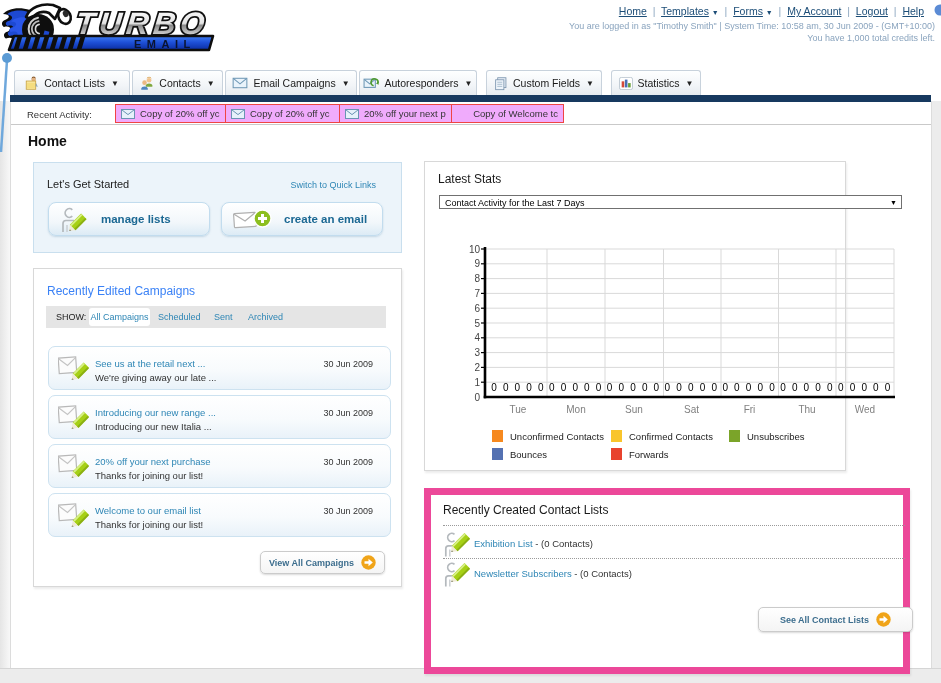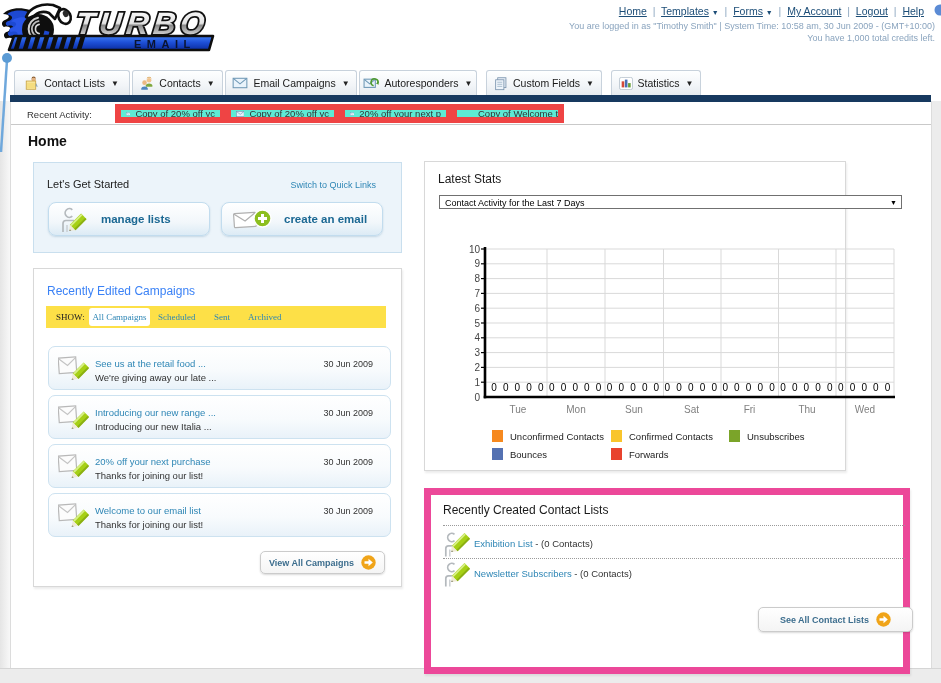--- a/index.html
+++ b/index.html
@@ -12,29 +12,29 @@
 #toplinks { top:5px; right:17px; font-size:10.5px; color:#8fa8c0; }
 #toplinks a { color:#1c4d77; text-decoration:underline; }
 #toplinks .arr { color:#1c4d77; font-size:7px; }
 #logininfo { top:20px; right:6px; text-align:right; font-size:9px; color:#8aa4be; line-height:12.3px; }
 .tab { position:absolute; top:70px; height:25px; white-space:nowrap; background:linear-gradient(#feffff,#f2f5f8 60%,#e6ebf0); border:1px solid #c8d2dc; border-bottom:none; border-radius:3px 3px 0 0; font-size:10.5px; color:#1a1a1a; display:flex; align-items:center; justify-content:center; gap:5px; }
 .tab .dn { font-size:8px; color:#222; margin-left:1px;}
 .tab svg { display:block; }
 #navybar { left:10px; top:95px; width:921px; height:6.5px; background:#17395f; }
 #recentbar { left:11px; top:102px; width:920px; height:23px; background:#fff; border-bottom:1px solid #c9c9c9; }
 #recentbar .lbl { position:absolute; left:16px; top:7px; font-size:9.5px; color:#333; }
-.ritem { position:absolute; top:2px; height:19px; border:6px solid #ef4444; background:#5eead4; font-size:9.5px; color:#333; display:flex; align-items:center; padding:0 5px; gap:5px; white-space:nowrap; overflow:hidden; }
+.ritem { position:absolute; top:2px; height:19px; border:1px solid #ef4444; background:#f0abfc; font-size:9.5px; color:#333; display:flex; align-items:center; padding:0 5px; gap:5px; white-space:nowrap; overflow:hidden; }
 #home { left:28px; top:133px; font-size:14px; font-weight:bold; color:#111; }
 #panel-start { left:33px; top:162px; width:369px; height:91px; background:#ecf4fa; border:1px solid #c9dfee; }
 #panel-start .title { position:absolute; left:13px; top:15px; font-size:11px; color:#222; }
 #panel-start .switch { position:absolute; right:25px; top:17px; font-size:9px; color:#2e86b5; }
 .bigbtn { position:absolute; top:39px; height:34px; background:linear-gradient(#ffffff,#f2f7fb 60%,#dcebf5); border:1px solid #c2dcee; border-radius:8px; box-shadow:0 1px 2px rgba(120,160,190,.35); display:flex; align-items:center; justify-content:flex-start; padding-left:11px; gap:11px; font-size:11.5px; font-weight:bold; color:#1b6893; }
 #panel-camp { left:33px; top:268px; width:369px; height:319px; background:#fff; border:1px solid #d8d8d8; box-shadow:1px 2px 2px rgba(0,0,0,.08); }
 #panel-camp .title { position:absolute; left:13px; top:15px; font-size:12px; color:#3b82f6; }
-#showbar { position:absolute; left:12px; top:37px; width:340px; height:22px; background:#fde047; font-size:9px; color:#222;font-family:Liberation Serif, serif; }
+#showbar { position:absolute; left:12px; top:37px; width:340px; height:22px; background:#e5e5e5; font-size:9px; color:#222; }
 #showbar .s { position:absolute; top:6px; }
 #showbar a { color:#2e86b5; text-decoration:none; }
 #showbar .chip { position:absolute; left:43px; top:2px; height:18px; width:61px; background:#fff; border-radius:3px; color:#2e86b5; text-align:center; line-height:18px; }
 .citem { position:absolute; left:14px; width:343px; height:44px; background:linear-gradient(#ffffff,#f8fbfd 55%,#e9f2f9); border:1px solid #cde2f0; border-radius:7px; }
 .citem .ic { position:absolute; left:9px; top:7px; }
 .citem .t { position:absolute; left:46px; top:11px; font-size:9.5px; color:#2e86b5; }
 .citem .s { position:absolute; left:46px; top:25px; font-size:9.5px; color:#333; }
 .citem .d { position:absolute; right:17px; top:12px; font-size:9px; color:#333; }
 .gobtn { position:absolute; background:linear-gradient(#ffffff,#f4f4f4); border:1px solid #cbcbcb; border-radius:5px; box-shadow:0 1px 2px rgba(0,0,0,.15); display:flex; align-items:center; justify-content:center; gap:7px; font-size:9px; font-weight:bold; color:#3d6e8e; white-space:nowrap; }
 #panel-stats { left:424px; top:161px; width:422px; height:310px; background:#fff; border:1px solid #d8d8d8; box-shadow:1px 2px 2px rgba(0,0,0,.08); }
@@ -250,21 +250,21 @@
             <g transform="rotate(-4 9 11)">
               <rect x="0.7" y="3.5" width="17.5" height="15.5" fill="#fcfcfc" stroke="#b8b8b8" stroke-width="1.2"></rect>
               <path d="M1,4.2 L9.5,11.5 L18,4.2" fill="none" stroke="#c4c4c4" stroke-width="1.2"></path>
             </g>
             <polygon points="20.1,24.8 31.0,13.8 25.7,8.5 14.7,19.4" fill="#a6d016"></polygon>
             <line x1="19.8" y1="24.2" x2="30.3" y2="13.6" stroke="#8bb012" stroke-width="2"></line>
             <line x1="15.9" y1="20.0" x2="26.4" y2="9.4" stroke="#d7ef86" stroke-width="1.8"></line>
             <polygon points="13.5,26 20.1,24.8 14.7,19.4" fill="#f0ead6"></polygon>
             <polygon points="13.5,26 15.8,25.6 14.4,24.2" fill="#8a8a72"></polygon>
           </svg></span>
-        <span class="t">See us at the retail food ...</span>
+        <span class="t">See us at the retail next ...</span>
         <span class="s">We're giving away our late ...</span>
         <span class="d">30 Jun 2009</span>
       </div>
     <div class="citem" style="top:126px;">
         <span class="ic"><svg width="32" height="28" viewBox="0 0 32 28">
             <g transform="rotate(-4 9 11)">
               <rect x="0.7" y="3.5" width="17.5" height="15.5" fill="#fcfcfc" stroke="#b8b8b8" stroke-width="1.2"></rect>
               <path d="M1,4.2 L9.5,11.5 L18,4.2" fill="none" stroke="#c4c4c4" stroke-width="1.2"></path>
             </g>
             <polygon points="20.1,24.8 31.0,13.8 25.7,8.5 14.7,19.4" fill="#a6d016"></polygon>

